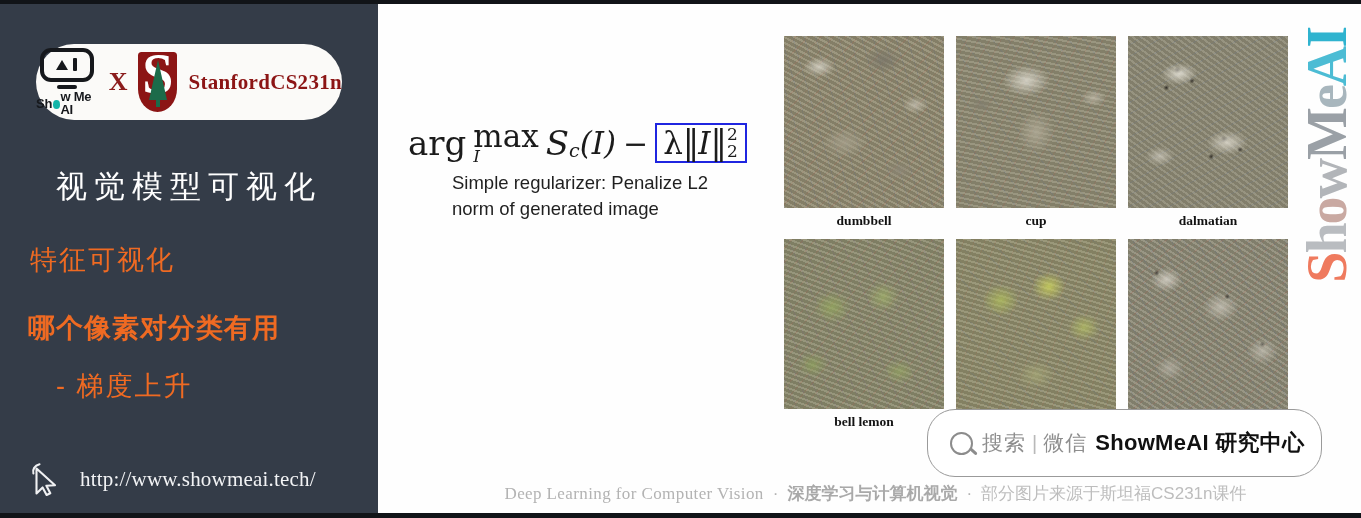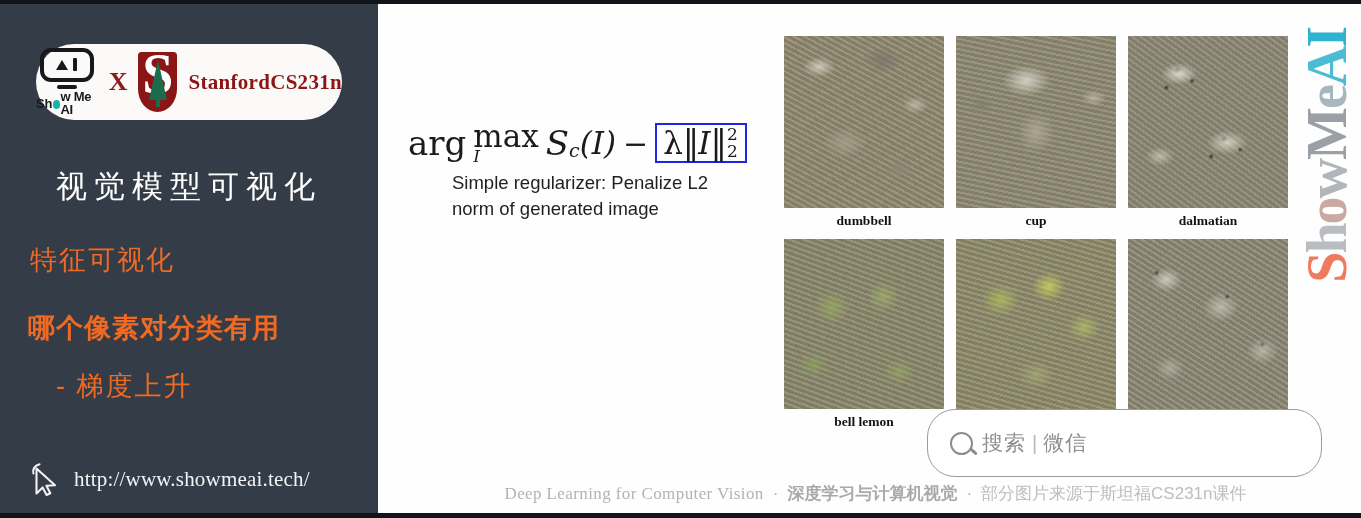--- a/index.html
+++ b/index.html
@@ -93,21 +93,21 @@
     letter-spacing:1px; align-self:flex-start; margin-left:28px;
   }
   .side-sub3 {
     margin-top:22px;
     font-size:27px; color:#ef6a22; font-weight:normal;
     letter-spacing:2px; align-self:flex-start; margin-left:56px;
   }
 
   .side-url {
     position:absolute; left:30px; bottom:22px;
-    display:flex; align-items:center; gap:14px;
+    display:flex; align-items:center; gap:20px;
   }
   .cursor-ico { width:30px; height:34px; }
   .side-url-text {
     font-family:"Liberation Serif",serif;
     font-size:21px; color:#f2f3f5; letter-spacing:.2px;
   }
 
   
   .main {
     position:absolute; left:378px; top:0; right:0; bottom:0;
@@ -413,20 +413,21 @@
     </div>
   </div>
 
   <div class="watermark"><span class="wm-s">S</span><span class="wm-h">h</span><span class="wm-o">o</span><span class="wm-w">w</span><span class="wm-m">M</span><span class="wm-e">e</span><span class="wm-a">A</span><span class="wm-i">I</span></div>
 
   <div class="searchbar">
     <span class="mag"></span>
     <span class="s-grey">搜索</span>
     <span class="s-div">|</span>
     <span class="s-grey">微信</span>
+    <span class="s-bold">ShowMeAI 研究中心</span>
   </div>
 
   <div class="footer">
     <span class="en">Deep Learning for Computer Vision</span><span class="dot">·</span><span class="cn-b">深度学习与计算机视觉</span><span class="dot">·</span><span class="cn">部分图片来源于斯坦福CS231n课件</span>
   </div>
 
 </main>
 
 <div class="edge-bottom"></div>
 

